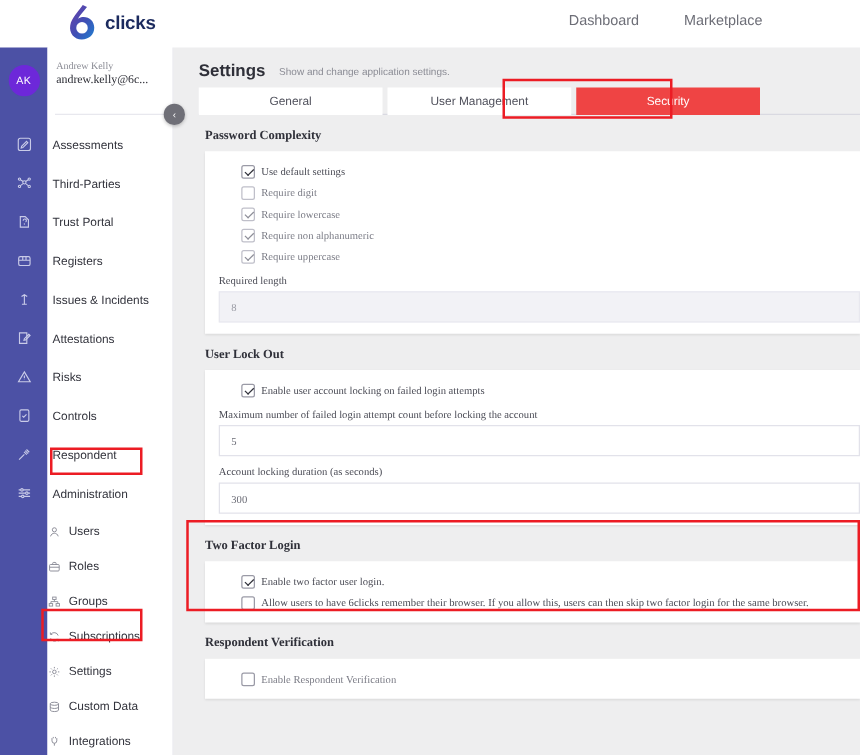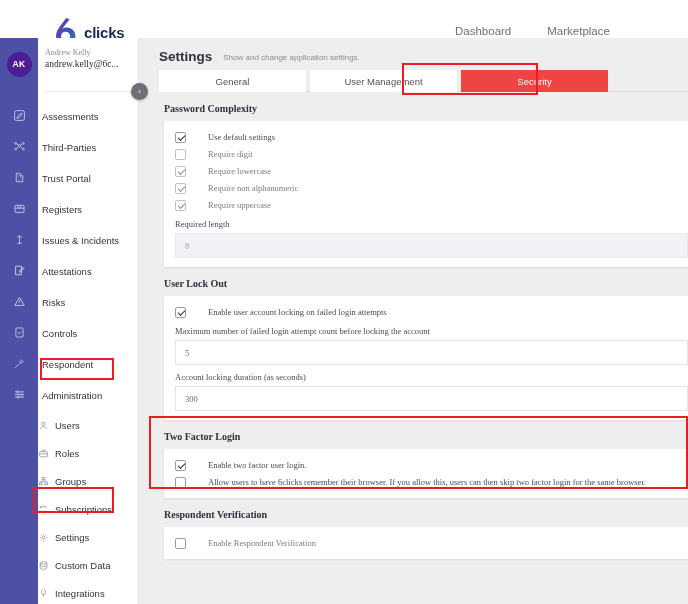--- a/index.html
+++ b/index.html
@@ -6,21 +6,21 @@
   html, body {
     width: 688px; height: 604px;
     font-family: "Liberation Sans", sans-serif;
     background: #ffffff;
     overflow: hidden;
   }
   #app { position: relative; width: 688px; height: 604px; }
 
   
   .topbar {
-    position: absolute; left: 0; top: 14px; width: 688px; height: 40px;
+    position: absolute; left: 0; top: 0; width: 688px; height: 40px;
     background: #ffffff; display: flex; align-items: center;
   }
   .logo-wrap {
     position: absolute; left: 52px; top: 2px;
     display: flex; align-items: center; gap: 4px;
   }
   .logo-mark { width: 28px; height: 32px; display: block; }
   .logo-text {
     font-size: 15px; font-weight: bold; color: #1b2a5e; letter-spacing: -.2px;
   }
@@ -32,22 +32,22 @@
   
   .rail {
     position: absolute; left: 0; top: 38px; width: 38px; height: 566px;
     background: #4c51a5;
   }
   .rail-avatar-cell {
     height: 52px; display: flex; align-items: center; justify-content: center;
   }
   .avatar {
     width: 25px; height: 25px; border-radius: 50%;
-    background: #4c1d95; color: #ffffff;
-    font-size: 8.5px; font-weight: bold;
+    background: #6d28d9; color: #ffffff;
+    font-size: 8.5px; font-weight: normal;
     display: flex; align-items: center; justify-content: center;
     letter-spacing: .3px;
   }
   .rail-icons { padding-top: 10px; }
   .rail-icon {
     height: 31px; display: flex; align-items: center; justify-content: center;
   }
   .rail-icon svg { display: block; }
 
   
@@ -113,22 +113,22 @@
   .sec-title {
     font-size: 10px; font-weight: bold; color: #2f3039;
     padding: 11px 0 7px 25px;
   }
   .panel {
     background: #ffffff; margin-left: 25px; width: 524px;
     box-shadow: 0 1px 2px rgba(0,0,0,.09);
     padding: 9px 0 9px 0;
   }
   .row {
-    display: flex; align-items: center; gap: 22px;
-    padding: 0 0 0 11px; min-height: 14px;
+    display: flex; align-items: center; gap: 5px;
+    padding: 0 0 0 29px; min-height: 14px;
   }
   .row + .row { margin-top: 3px; }
   .lbl { font-size: 8.5px; color: #4a4b55; }
   .lbl.dim { color: #7b7c86; }
 
   
   .cb {
     width: 11px; height: 11px; border: 1px solid #9a9aa6;
     border-radius: 2px; background: #ffffff; position: relative;
     flex: 0 0 auto;

